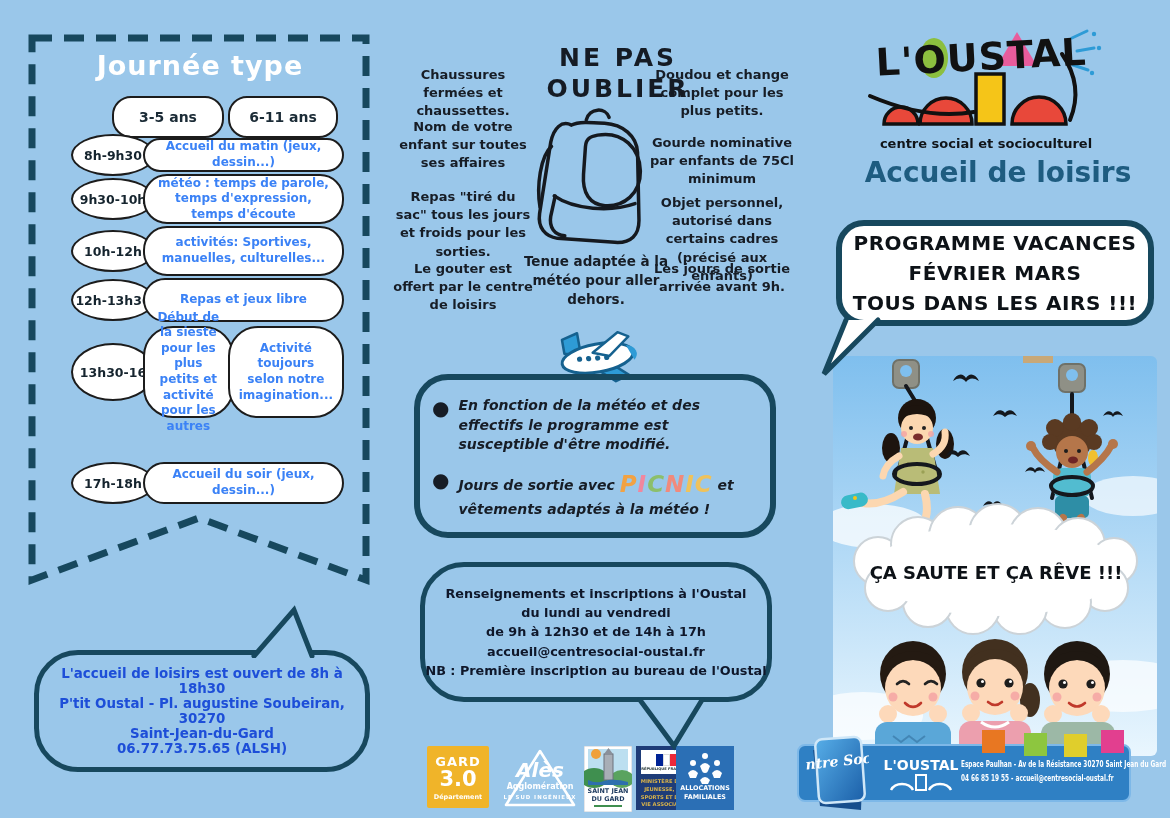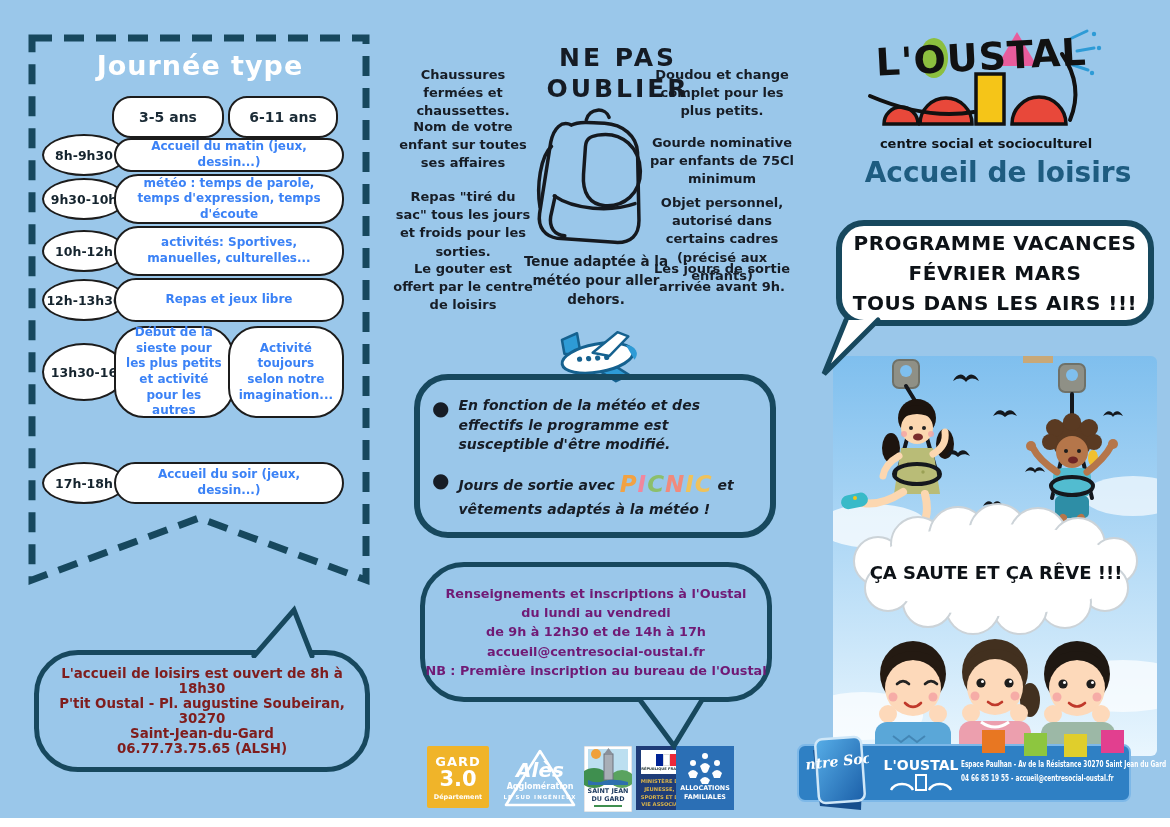--- a/index.html
+++ b/index.html
@@ -8,21 +8,21 @@
   .abs{position:absolute;}
 
   
   .pennant-title{left:58px;top:50px;width:284px;text-align:center;color:#fff;
                  font-size:27px;font-weight:800;letter-spacing:1px;}
   .age-pill{background:#fff;border:2.5px solid #1c1c1c;border-radius:19px;display:flex;
             align-items:center;justify-content:center;font-size:14px;font-weight:700;color:#1b2b36;}
   .sched-row{position:absolute;left:42px;width:302px;display:flex;align-items:center;}
   .time-oval{width:80px;flex:none;background:#fff;border:2.5px solid #1c1c1c;border-radius:50%;
              display:flex;align-items:center;justify-content:center;text-align:center;
-             font-size:12.5px;font-weight:700;color:#15242e;height:38px;z-index:1;}
+             font-size:12.5px;font-weight:700;color:#15242e;height:38px;z-index:1;margin-left:29px;}
   .act-pill{flex:1;align-self:stretch;background:#fff;border:2.5px solid #1c1c1c;border-radius:24px;
             display:flex;align-items:center;justify-content:center;text-align:center;
             font-size:12px;font-weight:600;color:#3b82f6;padding:3px 9px;margin-left:-12px;
             line-height:1.3;z-index:2;}
   .bubble{border:5px solid #17485E;border-radius:44px;box-sizing:border-box;}
   .bubble-lines{display:flex;flex-direction:column;justify-content:center;height:100%;
                 text-align:center;font-weight:600;}
 
   
   .df-title{left:526px;top:42px;width:184px;text-align:center;font-size:25px;font-weight:800;
@@ -94,21 +94,21 @@
   </div>
   <div class="sched-row" style="top:462px;height:42px;">
     <div class="time-oval">17h-18h</div>
     <div class="act-pill">Accueil du soir (jeux, dessin...)</div>
   </div>
 
   <svg class="abs" style="left:248px;top:604px;z-index:2;" width="76" height="54">
     <path d="M6,52 L46,6 L64,52" fill="#9AC7EA" stroke="#17485E" stroke-width="5" stroke-linecap="round"></path>
   </svg>
   <div class="abs bubble" style="left:34px;top:650px;width:336px;height:122px;">
-    <div class="bubble-lines" style="font-size:13.4px;color:#7f1d1d;">
+    <div class="bubble-lines" style="font-size:13.4px;color:#1d4ed8;">
       <div>L'accueil de loisirs est ouvert de 8h à 18h30</div>
       <div>P'tit Oustal - Pl. augustine Soubeiran, 30270</div>
       <div>Saint-Jean-du-Gard</div>
       <div>06.77.73.75.65 (ALSH)</div>
     </div>
   </div>
 
   <div class="abs df-title">NE PAS OUBLIER</div>
 
   <div class="note" style="left:394px;top:66px;width:138px;">Chaussures fermées et chaussettes.</div>
@@ -152,21 +152,21 @@
       <span class="info-bullet">●</span>
       <span class="info-text">En fonction de la météo et des effectifs le programme est susceptible d'être modifié.</span>
     </div>
     <div class="info-row">
       <span class="info-bullet">●</span>
       <span class="info-text"><span>Jours de sortie avec </span><span class="picnic" style="color:#F2A243">P</span><span class="picnic" style="color:#F0879E">I</span><span class="picnic" style="color:#8CBF6B">C</span><span class="picnic" style="color:#F08A7C">N</span><span class="picnic" style="color:#EFC25B">I</span><span class="picnic" style="color:#EFC25B">C</span><span> et vêtements adaptés à la météo !</span></span>
     </div>
   </div>
 
   <div class="abs bubble" style="left:420px;top:562px;width:352px;height:140px;">
-    <div class="bubble-lines contact-lines" style="color:#701a75;">
+    <div class="bubble-lines contact-lines" style="color:#0f172a;">
       <div>Renseignements et inscriptions à l'Oustal</div>
       <div>du lundi au vendredi</div>
       <div>de 9h à 12h30 et de 14h à 17h</div>
       <div>accueil@centresocial-oustal.fr</div>
       <div>NB : Première inscription au bureau de l'Oustal</div>
     </div>
   </div>
   <svg class="abs" style="left:630px;top:696px;z-index:2;" width="84" height="56">
     <path d="M10,4 L44,50 L72,4" fill="#9AC7EA" stroke="#17485E" stroke-width="5" stroke-linecap="round"></path>
   </svg>

